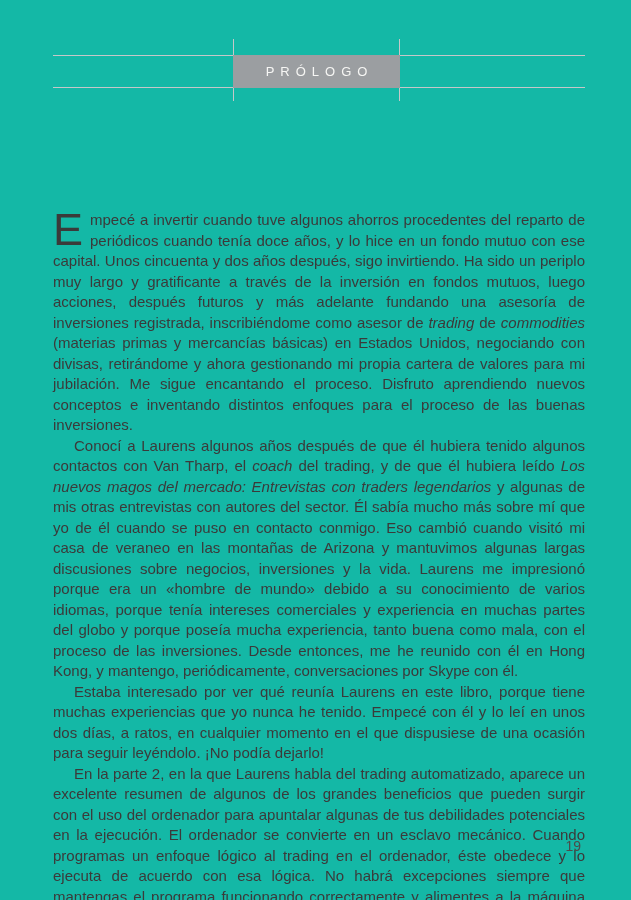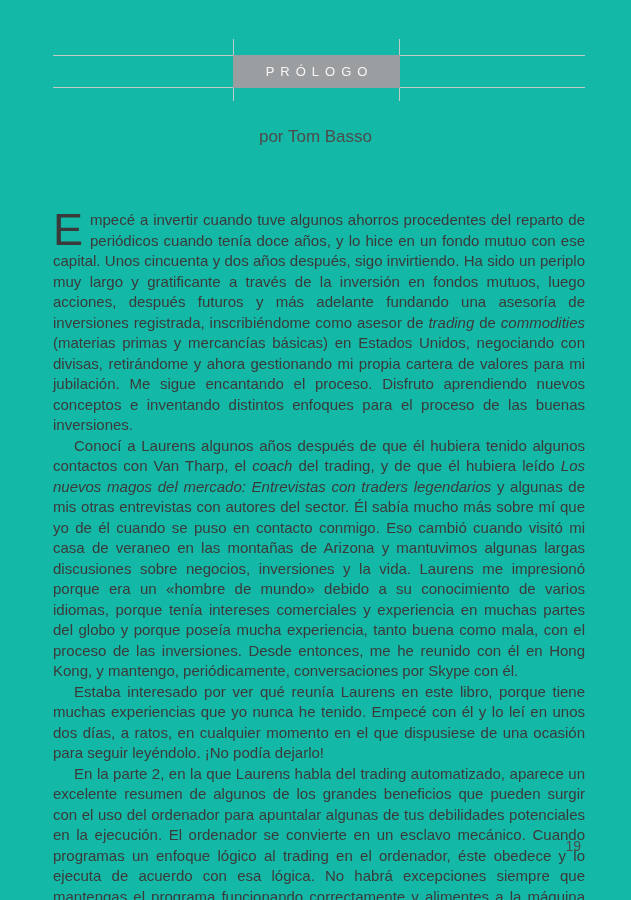--- a/index.html
+++ b/index.html
@@ -109,21 +109,20 @@
   <header>
     <div class="rule rule-top"></div>
     <div class="rule rule-bottom"></div>
     <div class="tick tick-left"></div>
     <div class="tick tick-right"></div>
     <div class="chapter-box">
       <span>PRÓLOGO</span>
     </div>
   </header>
 
-  <div class="byline">por Tom Basso</div>
 
   <main class="body-text">
       <p class=""><span class="drop-cap">E</span><span>mpecé a invertir cuando tuve algunos ahorros procedentes del reparto de periódicos cuando tenía doce años, y lo hice en un fondo mutuo con ese capital. Unos cincuenta y dos años después, sigo invirtiendo. Ha sido un periplo muy largo y gratificante a través de la inversión en fondos mutuos, luego acciones, después futuros y más adelante fundando una asesoría de inversiones registrada, inscribiéndome como asesor de </span><em>trading</em><span> de </span><em>commodities</em><span> (materias primas y mercancías básicas) en Estados Unidos, negociando con divisas, retirándome y ahora gestionando mi propia cartera de valores para mi jubilación. Me sigue encantando el proceso. Disfruto aprendiendo nuevos conceptos e inventando distintos enfoques para el proceso de las buenas inversiones.</span></p>
       <p class="indent"><span>Conocí a Laurens algunos años después de que él hubiera tenido algunos contactos con Van Tharp, el </span><em>coach</em><span> del trading, y de que él hubiera leído </span><em>Los nuevos magos del mercado: Entrevistas con traders legendarios</em><span> y algunas de mis otras entrevistas con autores del sector. Él sabía mucho más sobre mí que yo de él cuando se puso en contacto conmigo. Eso cambió cuando visitó mi casa de veraneo en las montañas de Arizona y mantuvimos algunas largas discusiones sobre negocios, inversiones y la vida. Laurens me impresionó porque era un «hombre de mundo» debido a su conocimiento de varios idiomas, porque tenía intereses comerciales y experiencia en muchas partes del globo y porque poseía mucha experiencia, tanto buena como mala, con el proceso de las inversiones. Desde entonces, me he reunido con él en Hong Kong, y mantengo, periódicamente, conversaciones por Skype con él.</span></p>
       <p class="indent"><span>Estaba interesado por ver qué reunía Laurens en este libro, porque tiene muchas experiencias que yo nunca he tenido. Empecé con él y lo leí en unos dos días, a ratos, en cualquier momento en el que dispusiese de una ocasión para seguir leyéndolo. ¡No podía dejarlo!</span></p>
       <p class="indent"><span>En la parte 2, en la que Laurens habla del trading automatizado, aparece un excelente resumen de algunos de los grandes beneficios que pueden surgir con el uso del ordenador para apuntalar algunas de tus debilidades potenciales en la ejecución. El ordenador se convierte en un esclavo mecánico. Cuando programas un enfoque lógico al trading en el ordenador, éste obedece y lo ejecuta de acuerdo con esa lógica. No habrá excepciones siempre que mantengas el programa funcionando correctamente y alimentes a la máquina con electricidad.</span></p>
     </main>
 
   <div class="page-number">19</div>
 

